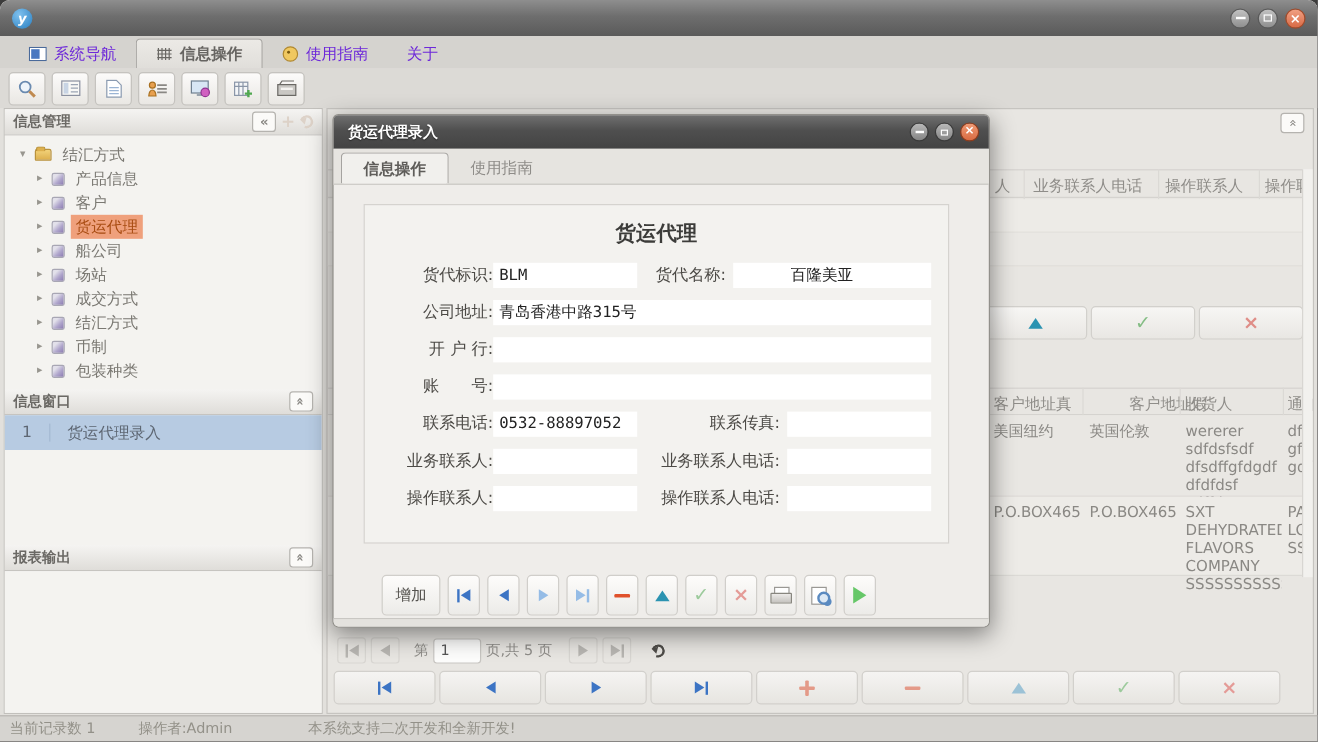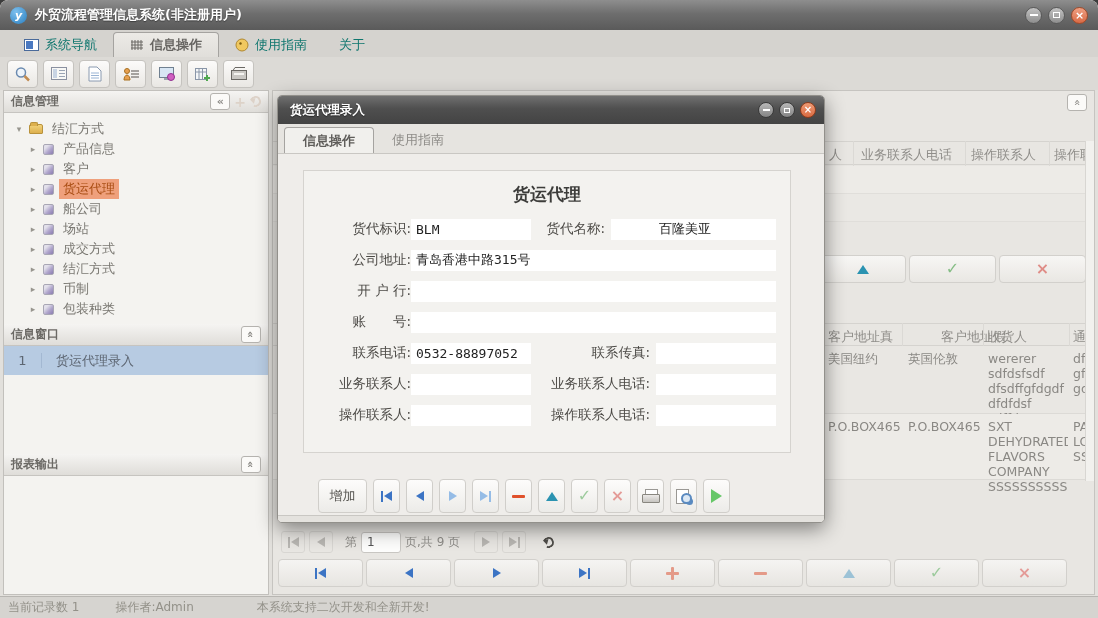--- a/index.html
+++ b/index.html
@@ -12,21 +12,21 @@
   .apptitle{color:#fff;font-size:13px;font-weight:bold;text-shadow:0 1px 1px rgba(0,0,0,.4);}
   .winctrl{margin-left:auto;display:flex;gap:6px;}
   .wbtn-circle{width:17px;height:17px;border-radius:50%;border:1px solid #595959;background:linear-gradient(#c2c2c2,#8e8e8e);display:flex;align-items:center;justify-content:center;cursor:pointer;}
   .wbtn-circle.close{background:linear-gradient(#f0a083,#d86a45);border-color:#a04a2a;}
   .g-min{width:8px;height:2px;background:#fff;}
   .g-max{width:7px;height:6px;border:1.5px solid #fff;}
   .g-x{color:#fff;font-size:11px;font-weight:bold;line-height:1;}
 
   
   .tabbar{position:absolute;left:0;top:30px;right:0;height:27px;background:#d5d3cf;display:flex;align-items:flex-end;padding-left:8px;}
-  .mtab{display:flex;align-items:center;gap:6px;height:25px;padding:0 16px;font-size:13px;color:#0f766e;cursor:pointer;}
+  .mtab{display:flex;align-items:center;gap:6px;height:25px;padding:0 16px;font-size:13px;color:#6d28d9;cursor:pointer;}
   .mtab.active{background:linear-gradient(#eceae6,#e0deda);border:1px solid #a5a3a0;border-bottom:none;border-radius:4px 4px 0 0;color:#676562;font-weight:bold;}
 
   
   .toolbar{position:absolute;left:0;top:57px;right:0;height:33px;background:#dcdad6;display:flex;align-items:center;gap:5px;padding-left:7px;}
   .tbtn{width:31px;height:28px;border:1px solid #c5c3bf;border-radius:4px;background:linear-gradient(#fcfbfa,#e9e7e3);display:flex;align-items:center;justify-content:center;cursor:pointer;}
 
   
   .sidebar{position:absolute;left:3px;top:90px;width:266px;height:505px;background:#f4f3f0;border:1px solid #c2c0bc;display:flex;flex-direction:column;}
   .panel-h{height:22px;flex:0 0 22px;background:linear-gradient(#f5f4f2,#dfddd9);border-bottom:1px solid #c6c4c0;display:flex;align-items:center;padding:0 7px;font-size:12px;font-weight:bold;color:#6b6965;}
   .panel-h .sp{margin-left:auto;display:flex;align-items:center;gap:4px;}
@@ -130,21 +130,20 @@
   .i-refresh.pale{border-color:#ddd2c8;border-left-color:transparent;}
   .i-refresh.pale::after{border-right-color:#ddd2c8;}
 </style>
 </head>
 <body>
 
 <div class="window">
 
   <div class="titlebar">
     <span class="logo">y</span>
-    <span class="apptitle">外贸流程管理信息系统(非注册用户)</span>
     <div class="winctrl">
       <span class="wbtn-circle">
           <span class="g-min"></span>
         </span>
       <span class="wbtn-circle">
           <span class="g-max"></span>
         </span>
       <span class="wbtn-circle close">
           <span class="g-x">×</span>
         </span>
@@ -373,21 +372,21 @@
     <div class="pager">
       <span class="pgbtn gray icomp">
           <span class="vbar"></span>
           <span class="tri-l"></span>
         </span>
       <span class="pgbtn gray">
           <span class="tri-l"></span>
         </span>
       <span style="margin-left:8px">第</span>
       <input class="pg-input" value="1" style="">
-      <span>页,共 9 页</span>
+      <span>页,共 5 页</span>
       <span class="pgbtn gray" style="margin-left:10px">
           <span class="tri-r"></span>
         </span>
       <span class="pgbtn gray icomp">
           <span class="tri-r"></span>
           <span class="vbar"></span>
         </span>
       <span class="pgbtn" style="border:none;margin-left:6px">
           <span class="i-refresh"></span>
         </span>

